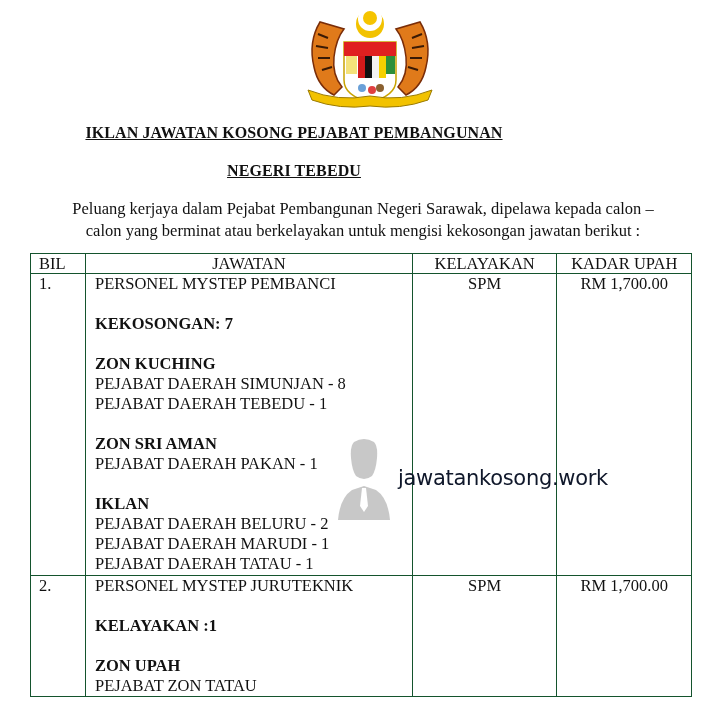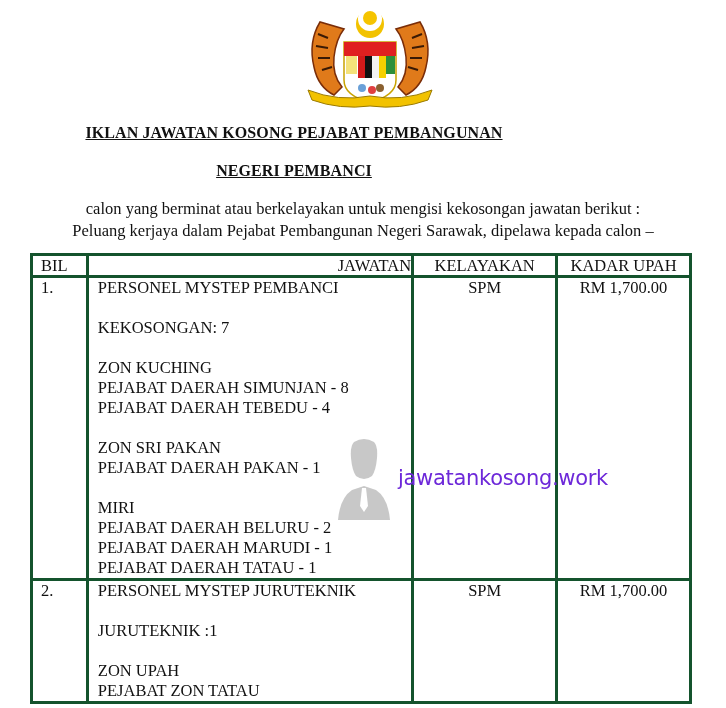--- a/index.html
+++ b/index.html
@@ -7,32 +7,32 @@
            font-family: "Liberation Serif", "DejaVu Serif", serif; color: #111; }
     .crest { position: absolute; left: 300px; top: 4px; width: 140px; height: 110px; }
     .title { position: absolute; left: 0; width: 588px; text-align: center; font-weight: bold;
              font-size: 16px; text-decoration: underline; letter-spacing: 0.1px; }
     .t1 { top: 124px; }
     .t2 { top: 162px; }
     .intro { position: absolute; left: 0; width: 726px; top: 198px; text-align: center;
              font-size: 16.5px; line-height: 22px; }
     table.jobs { position: absolute; left: 30px; top: 253px; width: 662px; border-collapse: collapse;
                  font-size: 16.5px; }
-    table.jobs td, table.jobs th { border: 3px solid #14532d; vertical-align: top; padding: 0; }
+    table.jobs td, table.jobs th { border: 1px solid #14532d; vertical-align: top; padding: 0; }
     table.jobs th { font-weight: normal; height: 19px; line-height: 19px; text-align: center; }
     .c-bil { width: 47px; padding-left: 8px !important; text-align: left !important; }
     .c-jaw { width: 320px; padding-left: 9px !important; }
     .c-kel { width: 146px; text-align: center; margin-top: 28px; }
     .c-kad { width: 136px; text-align: center; }
     td .line { display: block; height: 20px; line-height: 20px; white-space: nowrap; }
     td .gap { display: block; height: 20px; }
-    .b { font-weight: normal; }
+    .b { font-weight: bold; }
     .watermark { position: absolute; left: 338px; top: 438px; width: 260px; height: 82px; pointer-events: none; }
     .wm-text { position: absolute; left: 60px; top: 28px; font-family: "DejaVu Sans", sans-serif;
-               font-size: 21px; color: #6d28d9; letter-spacing: -0.3px; text-align: center; }
+               font-size: 21px; color: #0f172a; letter-spacing: -0.3px; text-align: center; }
   </style>
 </head>
 <body>
 
 <div class="crest">
   <svg width="140" height="110" viewBox="0 0 140 110">
 
     <circle cx="70" cy="20" r="14" fill="#f2c200"></circle>
     <circle cx="70" cy="15" r="12" fill="#fff"></circle>
     <circle cx="70" cy="14" r="7" fill="#f5c400"></circle>
@@ -53,73 +53,73 @@
     <rect x="86" y="52" width="9" height="18" fill="#2d8f3a"></rect>
     <circle cx="62" cy="84" r="4" fill="#6aa0d8"></circle>
     <circle cx="72" cy="86" r="4" fill="#e04040"></circle>
     <circle cx="80" cy="84" r="4" fill="#8a6030"></circle>
 
     <path d="M8 86 q30 12 62 6 q32 6 62 -6 l-4 10 q-28 10 -58 6 q-30 4 -58 -6 z" fill="#f2c200" stroke="#9a7a00" stroke-width="1"></path>
   </svg>
 </div>
 
 <div class="title t1">IKLAN JAWATAN KOSONG PEJABAT PEMBANGUNAN</div>
-<div class="title t2">NEGERI PEMBANCI</div>
+<div class="title t2">NEGERI TEBEDU</div>
 
 <div class="intro">
+  <div>Peluang kerjaya dalam Pejabat Pembangunan Negeri Sarawak, dipelawa kepada calon –</div>
   <div>calon yang berminat atau berkelayakan untuk mengisi kekosongan jawatan berikut :</div>
-  <div>Peluang kerjaya dalam Pejabat Pembangunan Negeri Sarawak, dipelawa kepada calon –</div>
 </div>
 
 <table class="jobs">
   <thead>
     <tr>
       <th class="c-bil">BIL</th>
-      <th class="c-jaw" style="padding-left:0 !important;text-align:right;">JAWATAN</th>
+      <th class="c-jaw" style="padding-left:0 !important;text-align:center;">JAWATAN</th>
       <th class="c-kel">KELAYAKAN</th>
       <th class="c-kad">KADAR UPAH</th>
     </tr>
   </thead>
   <tbody>
     <tr style="height:302px;">
       <td class="c-bil">
           <span class="line">1.</span>
         </td>
       <td class="c-jaw">
         <span class="line">PERSONEL MYSTEP PEMBANCI</span>
         <span class="gap"></span>
         <span class="line b">KEKOSONGAN: 7</span>
         <span class="gap"></span>
         <span class="line b">ZON KUCHING</span>
         <span class="line">PEJABAT DAERAH SIMUNJAN - 8</span>
-        <span class="line">PEJABAT DAERAH TEBEDU - 4</span>
+        <span class="line">PEJABAT DAERAH TEBEDU - 1</span>
         <span class="gap"></span>
-        <span class="line b">ZON SRI PAKAN</span>
+        <span class="line b">ZON SRI AMAN</span>
         <span class="line">PEJABAT DAERAH PAKAN - 1</span>
         <span class="gap"></span>
-        <span class="line b">MIRI</span>
+        <span class="line b">IKLAN</span>
         <span class="line">PEJABAT DAERAH BELURU - 2</span>
         <span class="line">PEJABAT DAERAH MARUDI - 1</span>
         <span class="line">PEJABAT DAERAH TATAU - 1</span>
       </td>
       <td class="c-kel">
           <span class="line">SPM</span>
         </td>
       <td class="c-kad">
           <span class="line">RM 1,700.00</span>
         </td>
     </tr>
     <tr style="height:120px;">
       <td class="c-bil">
           <span class="line">2.</span>
         </td>
       <td class="c-jaw">
         <span class="line">PERSONEL MYSTEP JURUTEKNIK</span>
         <span class="gap"></span>
-        <span class="line b">JURUTEKNIK :1</span>
+        <span class="line b">KELAYAKAN :1</span>
         <span class="gap"></span>
         <span class="line b">ZON UPAH</span>
         <span class="line">PEJABAT ZON TATAU</span>
       </td>
       <td class="c-kel">
           <span class="line">SPM</span>
         </td>
       <td class="c-kad">
           <span class="line">RM 1,700.00</span>
         </td>

